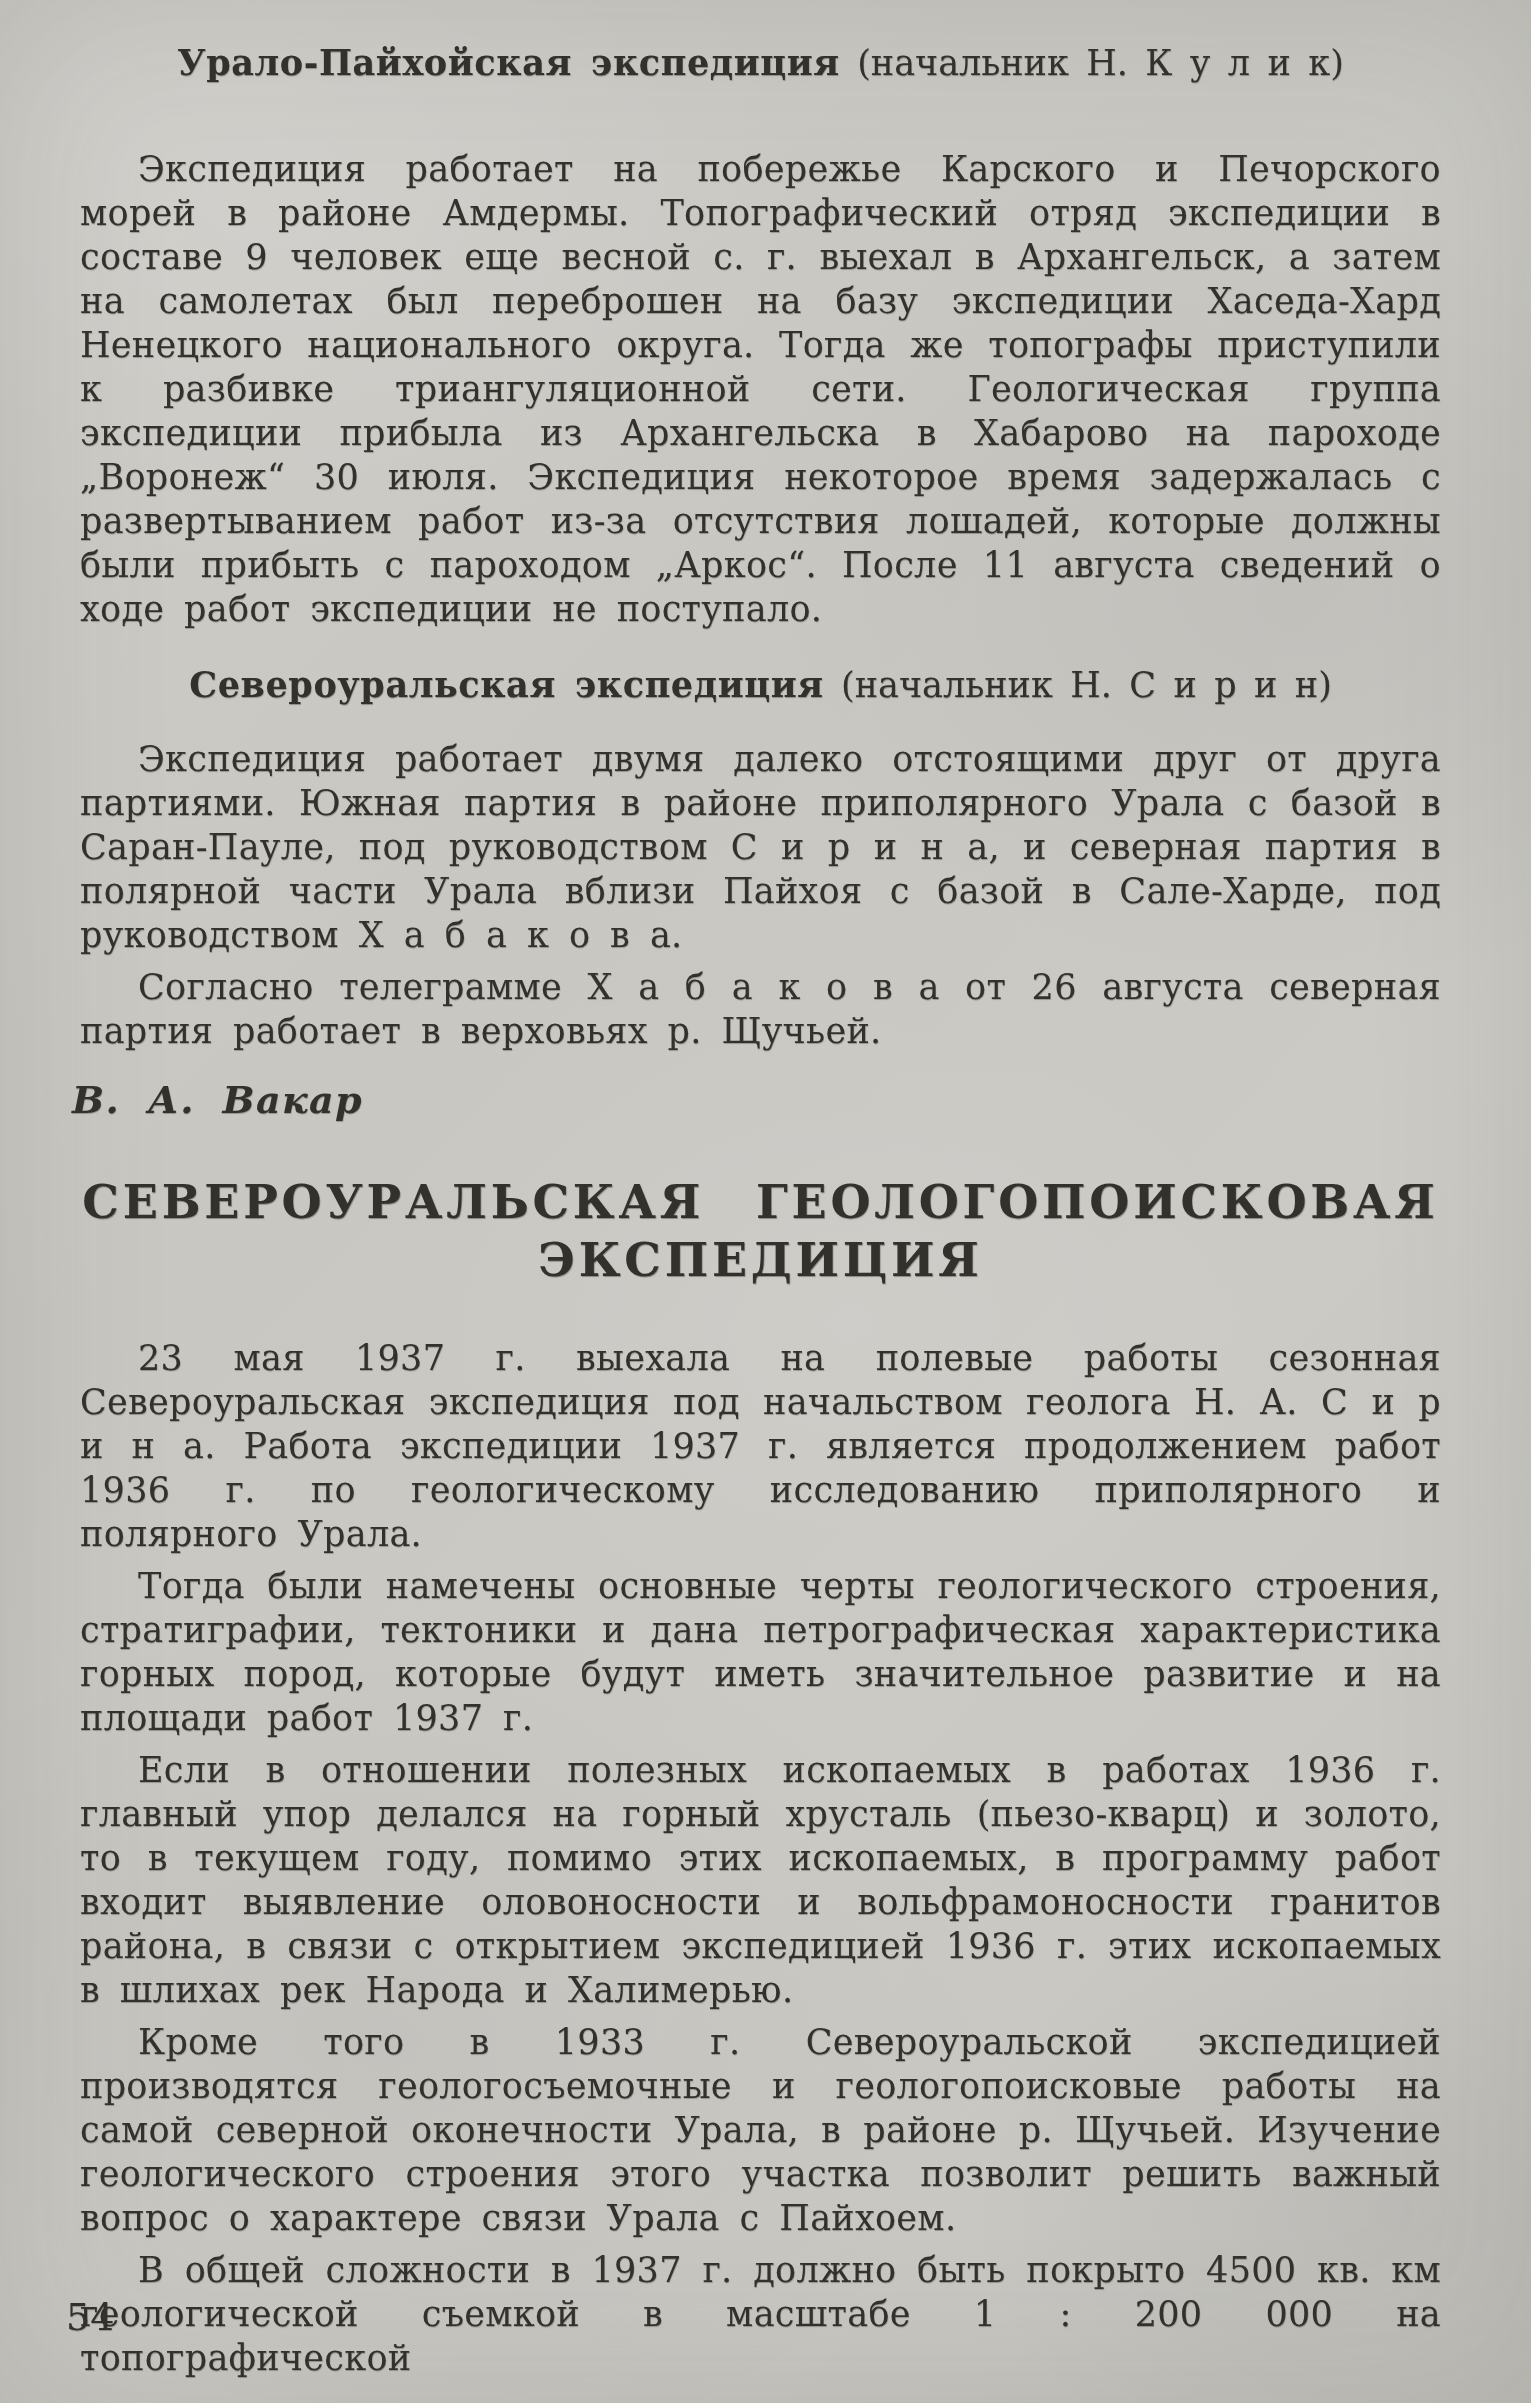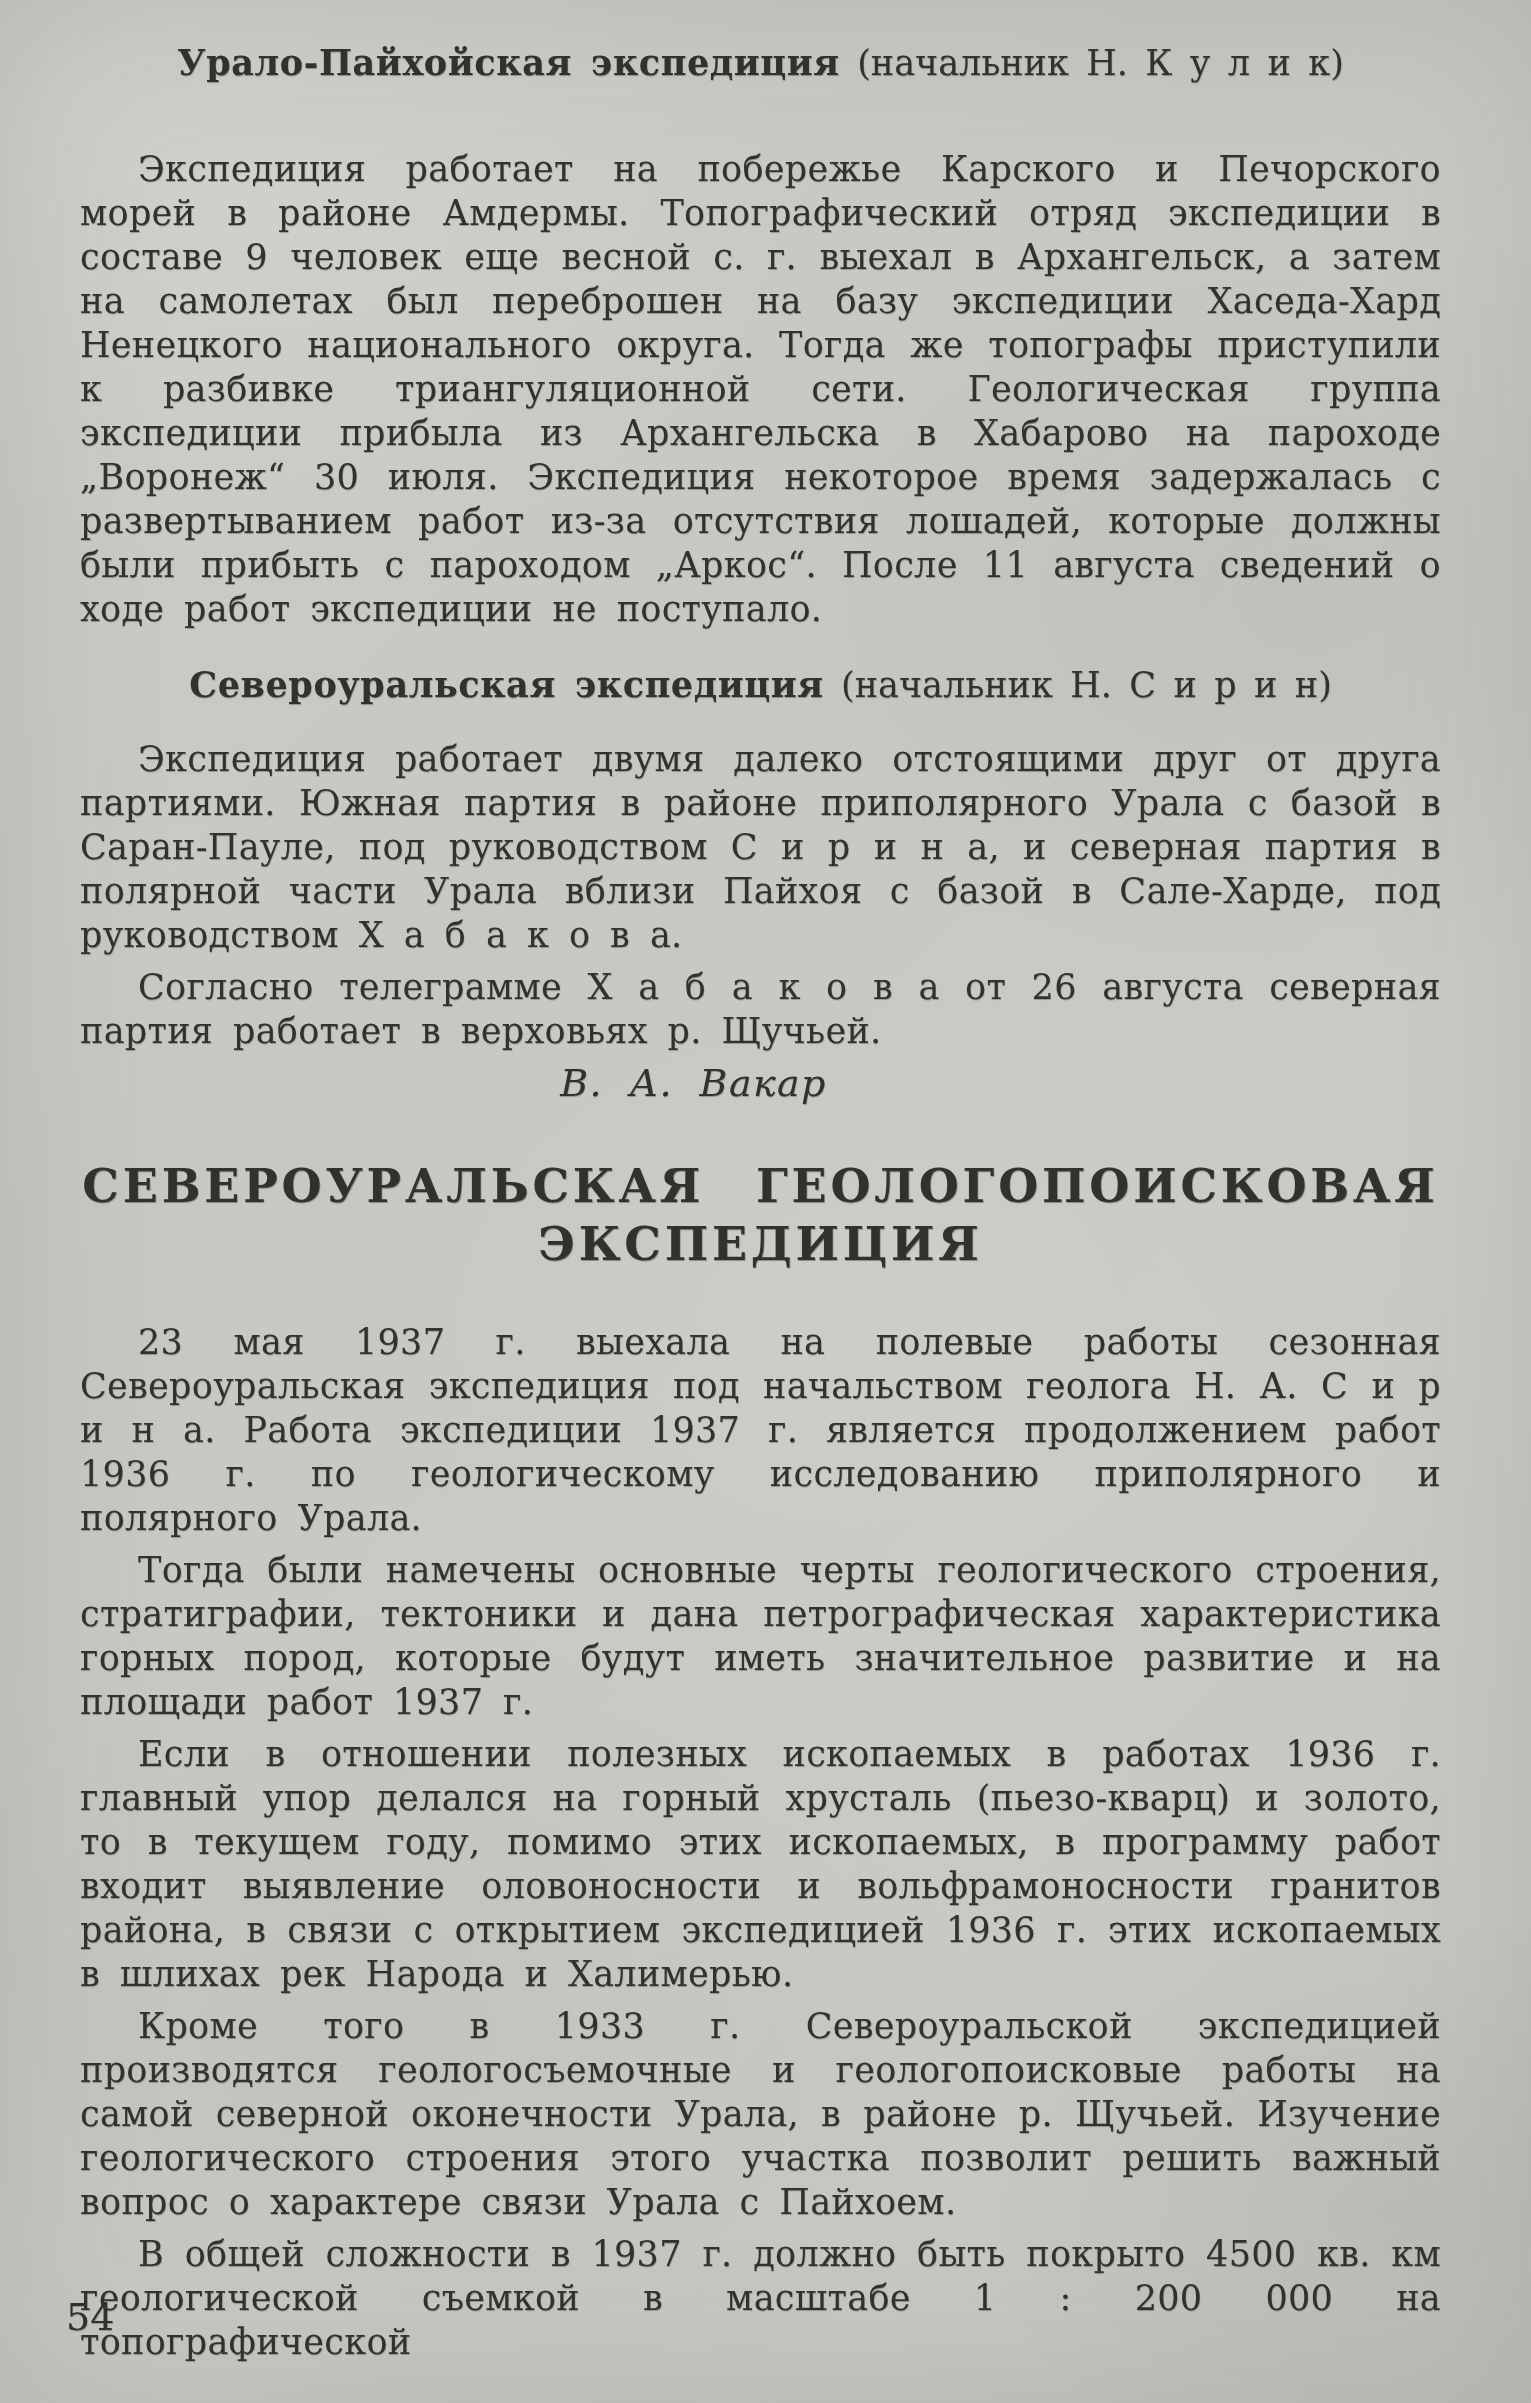--- a/index.html
+++ b/index.html
@@ -48,28 +48,29 @@
     margin: 0;
     text-align: center;
     font-weight: 400;
     text-shadow: 0.5px 0.7px 0.8px rgba(52,50,44,0.38);
     word-spacing: 0.18em;
   }
   .sub-heading .hd-bold { font-weight: 700; letter-spacing: 0.6px; }
   .sub-heading.first { margin: 13px 0 62px 0; }
   .sub-heading.second { margin: 32px 0 30px 0; }
   .signature {
-    margin: 8px 134px 0 0;
-    text-align: center;
+    margin: 24px 134px 0 0;
+    text-align: left;
     font-style: italic;
     font-size: 38px;
     line-height: 45px;
     letter-spacing: 1.4px;
     word-spacing: 13px;
     text-shadow: 0.5px 0.7px 0.7px rgba(52,50,44,0.33);
+    font-weight: bold;
   }
   .chapter-title {
     margin: 51px 0 47px 0;
     text-align: center;
     font-weight: 700;
     font-size: 46px;
     line-height: 58px;
     letter-spacing: 3.8px;
     word-spacing: 32px;
     text-shadow: 0.7px 0.8px 0.8px rgba(52,50,44,0.42);

